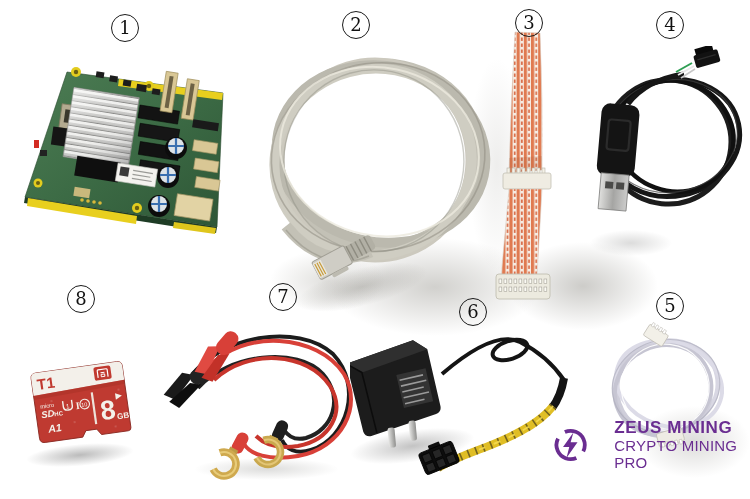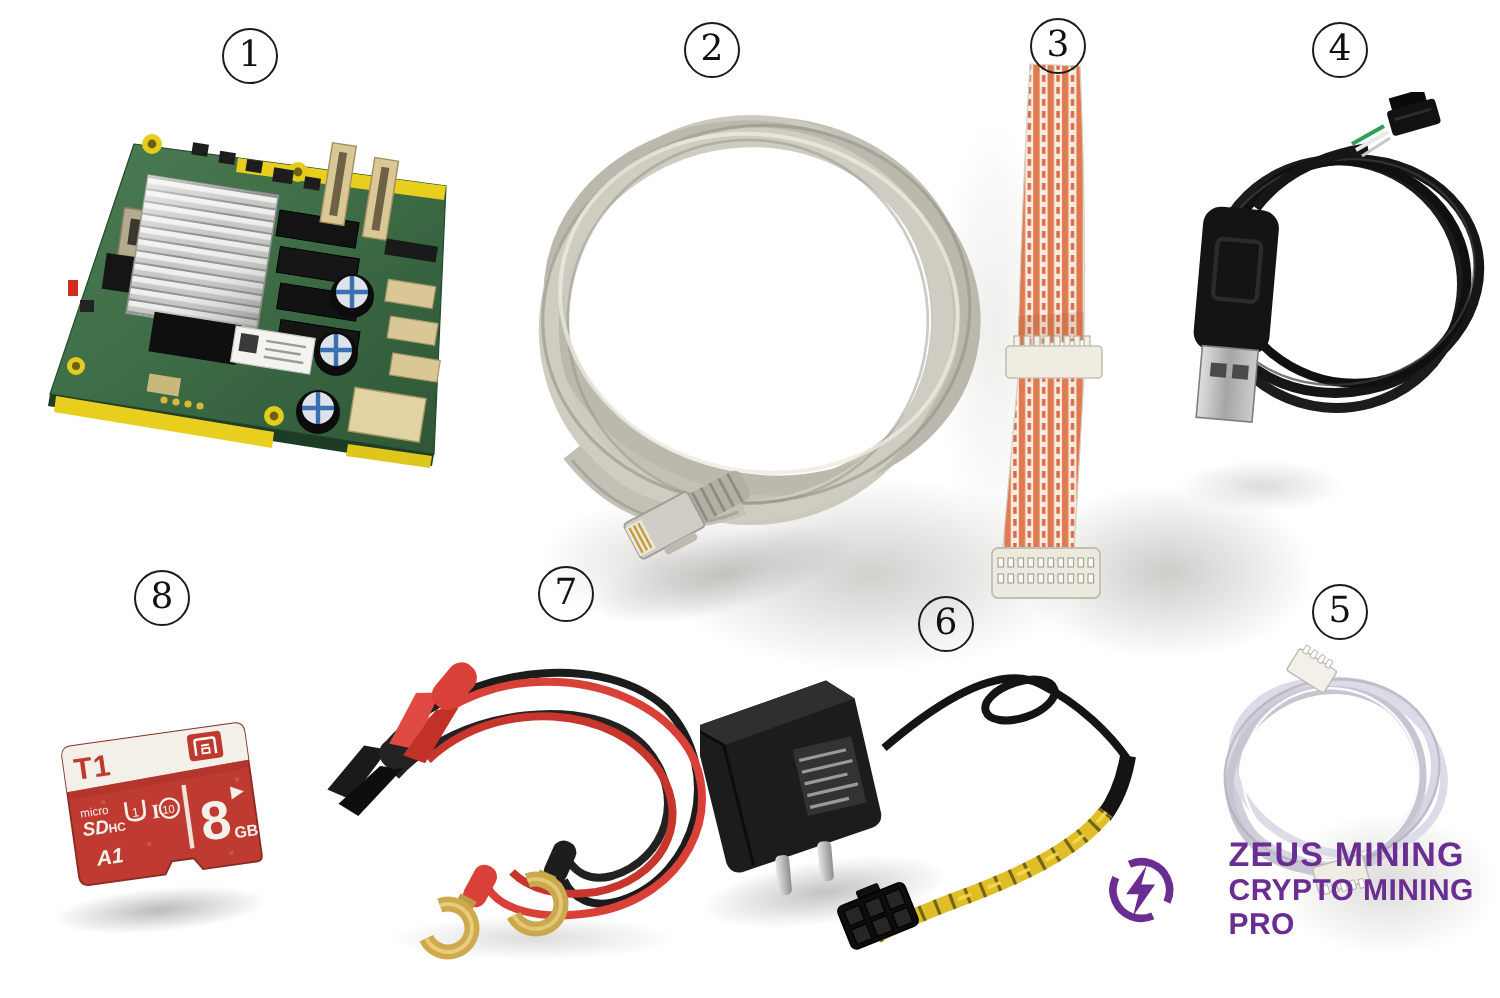--- a/index.html
+++ b/index.html
@@ -7,21 +7,21 @@
          font-family:"Liberation Sans",sans-serif;}
   figure{margin:0;position:absolute;}
   .num{position:absolute;width:26px;height:26px;border:1.6px solid #1b1b1b;border-radius:50%;
        display:flex;align-items:center;justify-content:center;background:transparent;
        font-family:"DejaVu Serif",serif;font-size:18px;color:#111;line-height:1;z-index:5;}
   .blob{position:absolute;pointer-events:none;z-index:0;}
   svg{display:block;position:relative;z-index:1;}
   .brand{position:absolute;left:552px;top:419px;display:flex;align-items:center;gap:25px;z-index:4;}
   .brand-text{display:flex;flex-direction:column;justify-content:center;}
   .brand-line1{font-size:17px;font-weight:700;color:#6a2d91;letter-spacing:.6px;line-height:1.05;}
-  .brand-line2{font-size:15px;font-weight:700;color:#6a2d91;letter-spacing:.2px;line-height:1.15;}
+  .brand-line2{font-size:15px;font-weight:400;color:#6a2d91;letter-spacing:.2px;line-height:1.15;}
 </style>
 </head>
 <body>
 
 <div class="stage">
 
   <div class="blob" style="left:330px;top:238px;width:210px;height:98px;background:radial-gradient(closest-side,rgba(140,138,130,.40),rgba(140,138,130,0));"></div>
   <div class="blob" style="left:508px;top:242px;width:150px;height:88px;background:radial-gradient(closest-side,rgba(130,128,120,.40),rgba(130,128,120,0));"></div>
   <div class="blob" style="left:270px;top:250px;width:115px;height:62px;background:radial-gradient(closest-side,rgba(160,158,150,.32),rgba(160,158,150,0));"></div>
   <div class="blob" style="left:468px;top:58px;width:58px;height:214px;background:radial-gradient(closest-side,rgba(140,138,130,.15),rgba(140,138,130,0));"></div>

